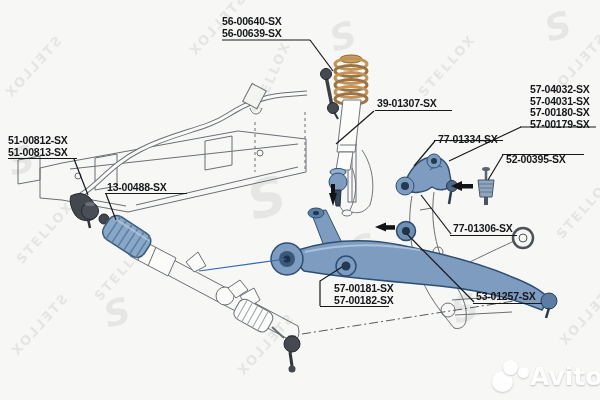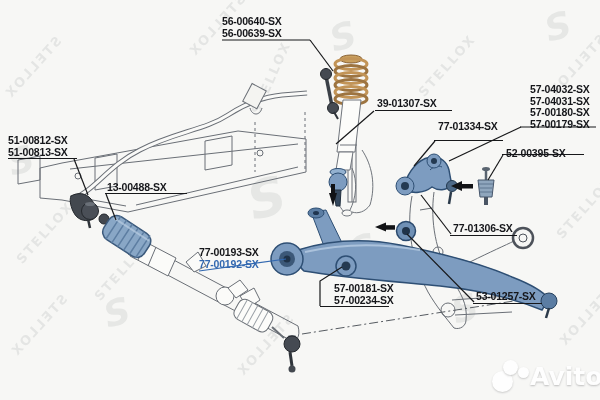--- a/index.html
+++ b/index.html
@@ -253,45 +253,41 @@
     <span>39-01307-SX</span>
   </div>
 
   <div class="plabel" style="left:530px;top:84px">
     <span>57-04032-SX</span>
     <span>57-04031-SX</span>
     <span>57-00180-SX</span>
     <span>57-00179-SX</span>
   </div>
 
-  <div class="plabel" style="left:438px;top:121px">
+  <div class="plabel" style="left:438px;top:134px">
     <span>77-01334-SX</span>
   </div>
 
-  <div class="plabel" style="left:506px;top:148px">
+  <div class="plabel" style="left:506px;top:154px">
     <span>52-00395-SX</span>
   </div>
 
   <div class="plabel" style="left:8px;top:135px">
     <span>51-00812-SX</span>
     <span>51-00813-SX</span>
   </div>
 
   <div class="plabel" style="left:107px;top:182px">
     <span>13-00488-SX</span>
   </div>
 
-  <div class="plabel" style="left:199px;top:247px">
-    <span>77-00193-SX</span>
-    <span class="blue">77-00192-SX</span>
-  </div>
 
   <div class="plabel" style="left:334px;top:283px">
     <span>57-00181-SX</span>
-    <span>57-00234-SX</span>
+    <span>57-00182-SX</span>
   </div>
 
   <div class="plabel" style="left:453px;top:223px">
     <span>77-01306-SX</span>
   </div>
 
   <div class="plabel" style="left:476px;top:291px">
     <span>53-01257-SX</span>
   </div>
 

